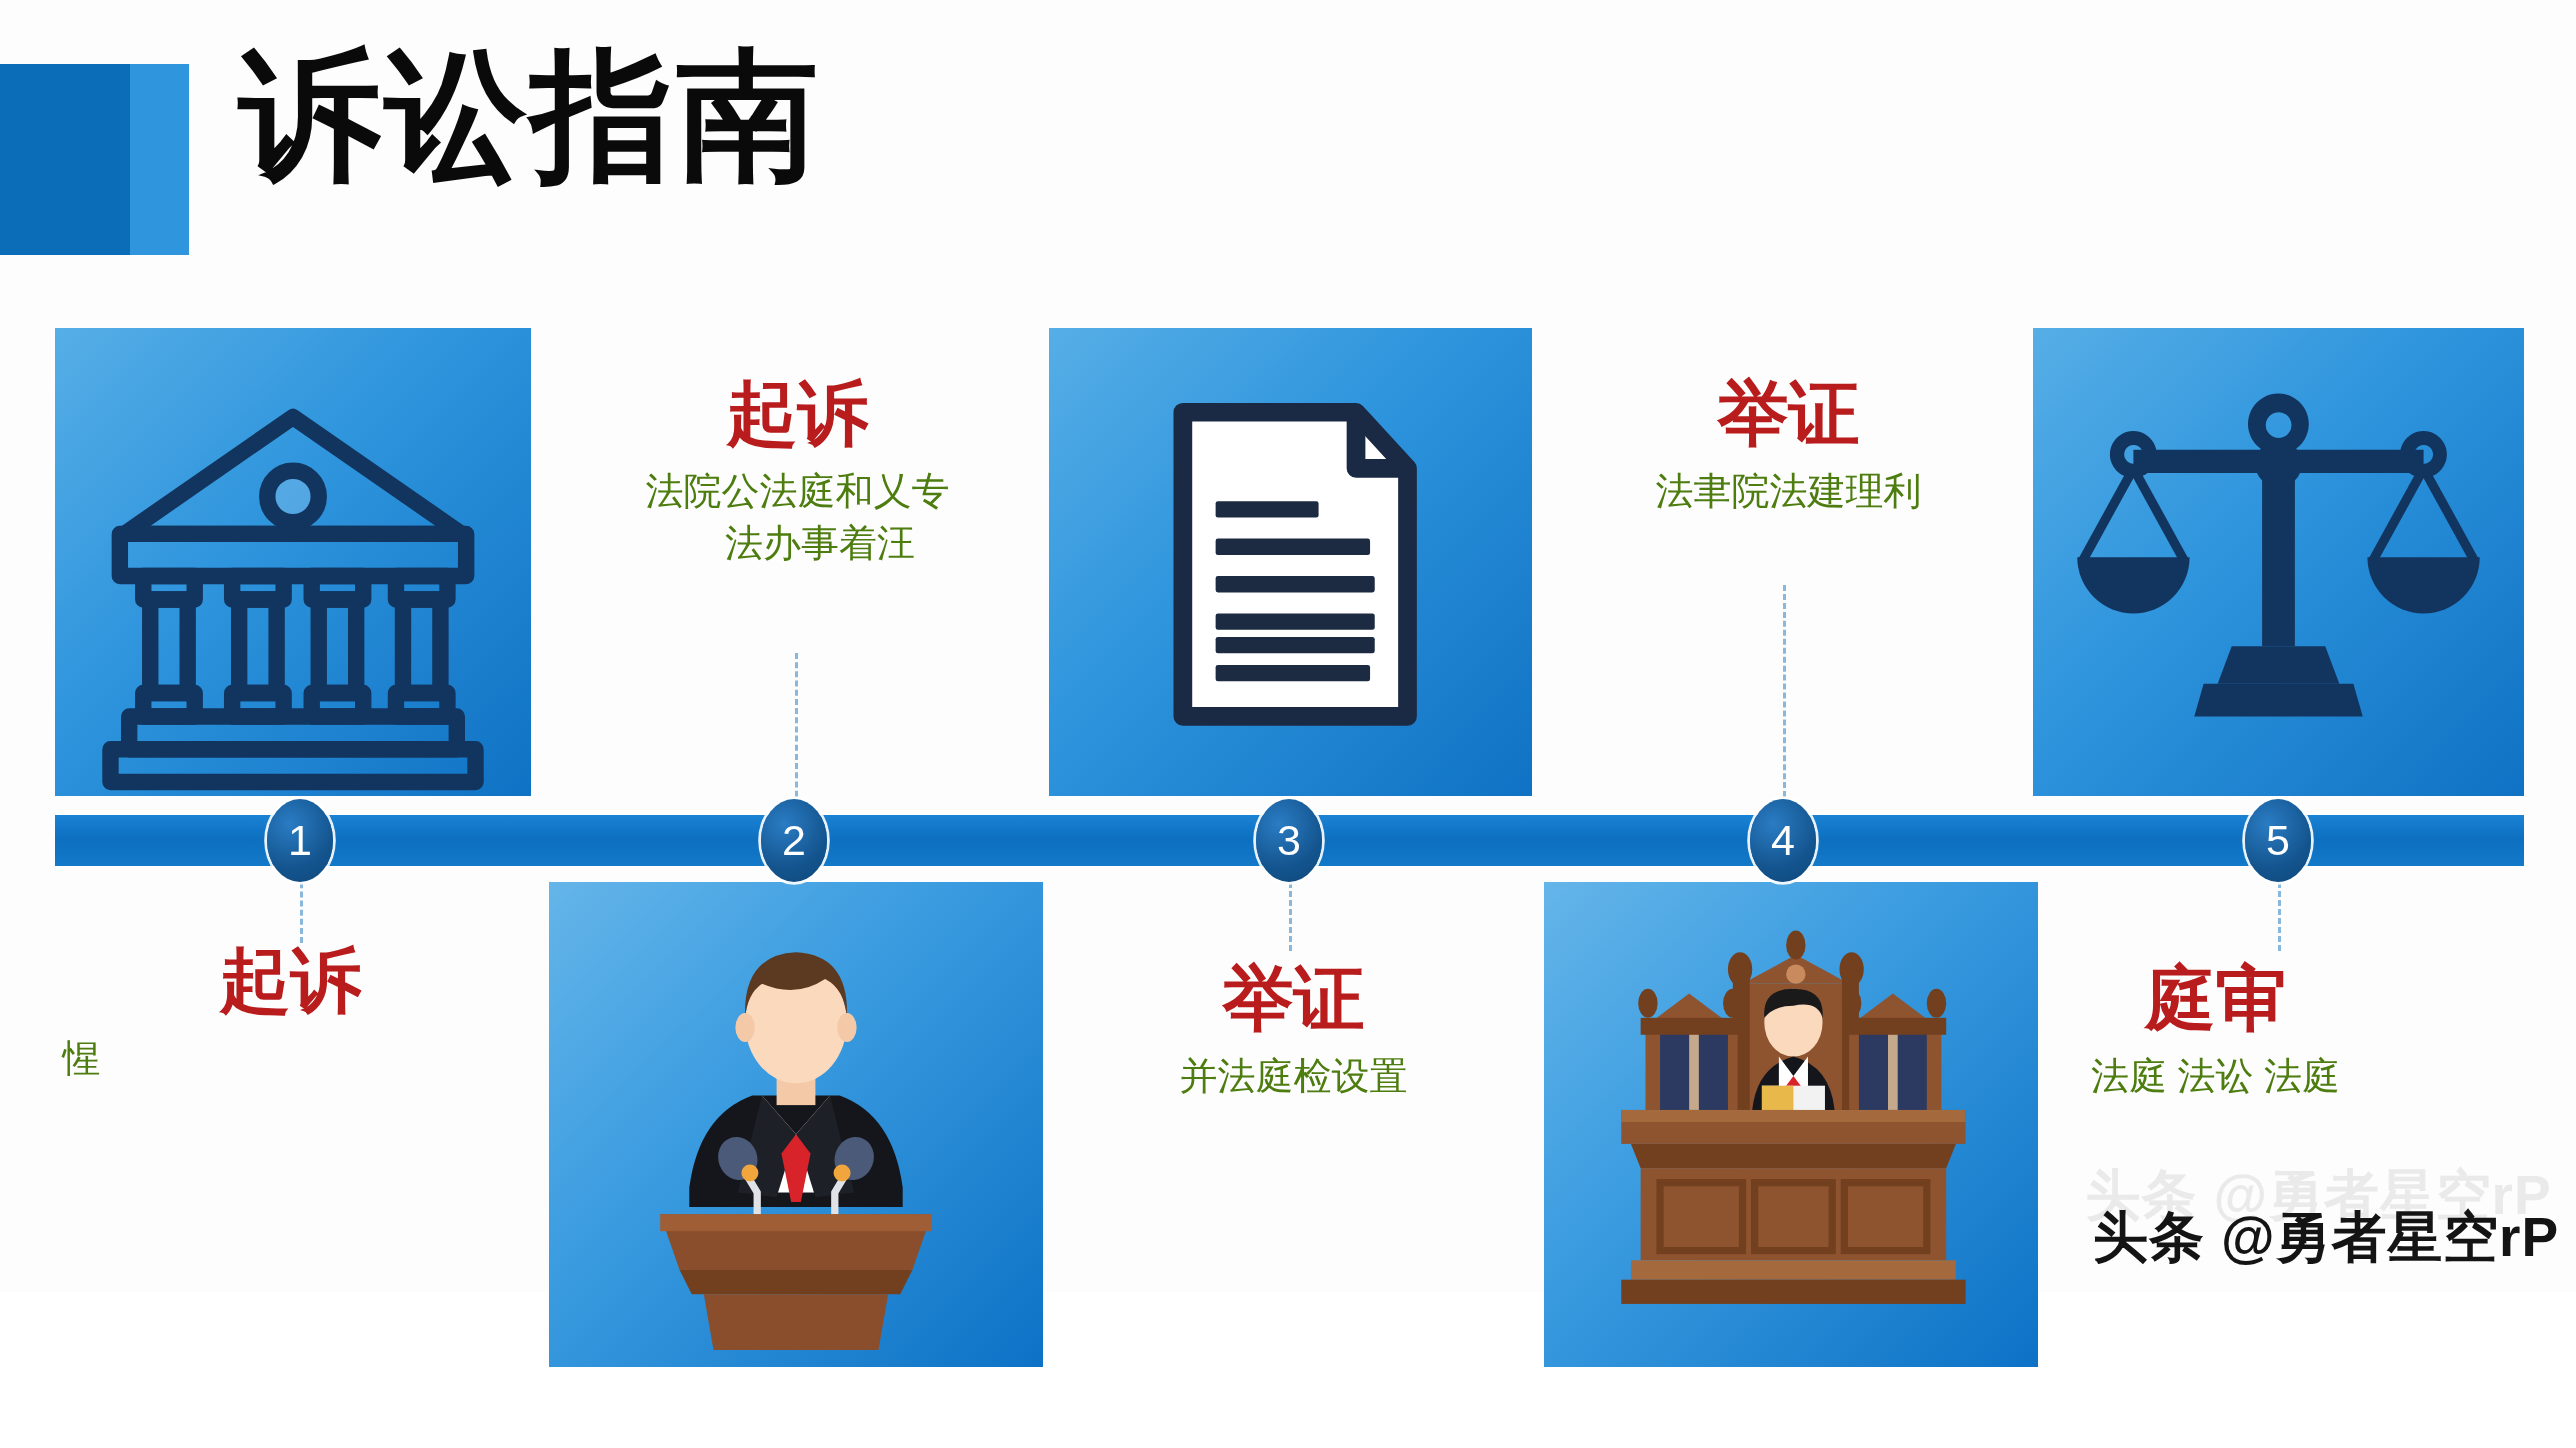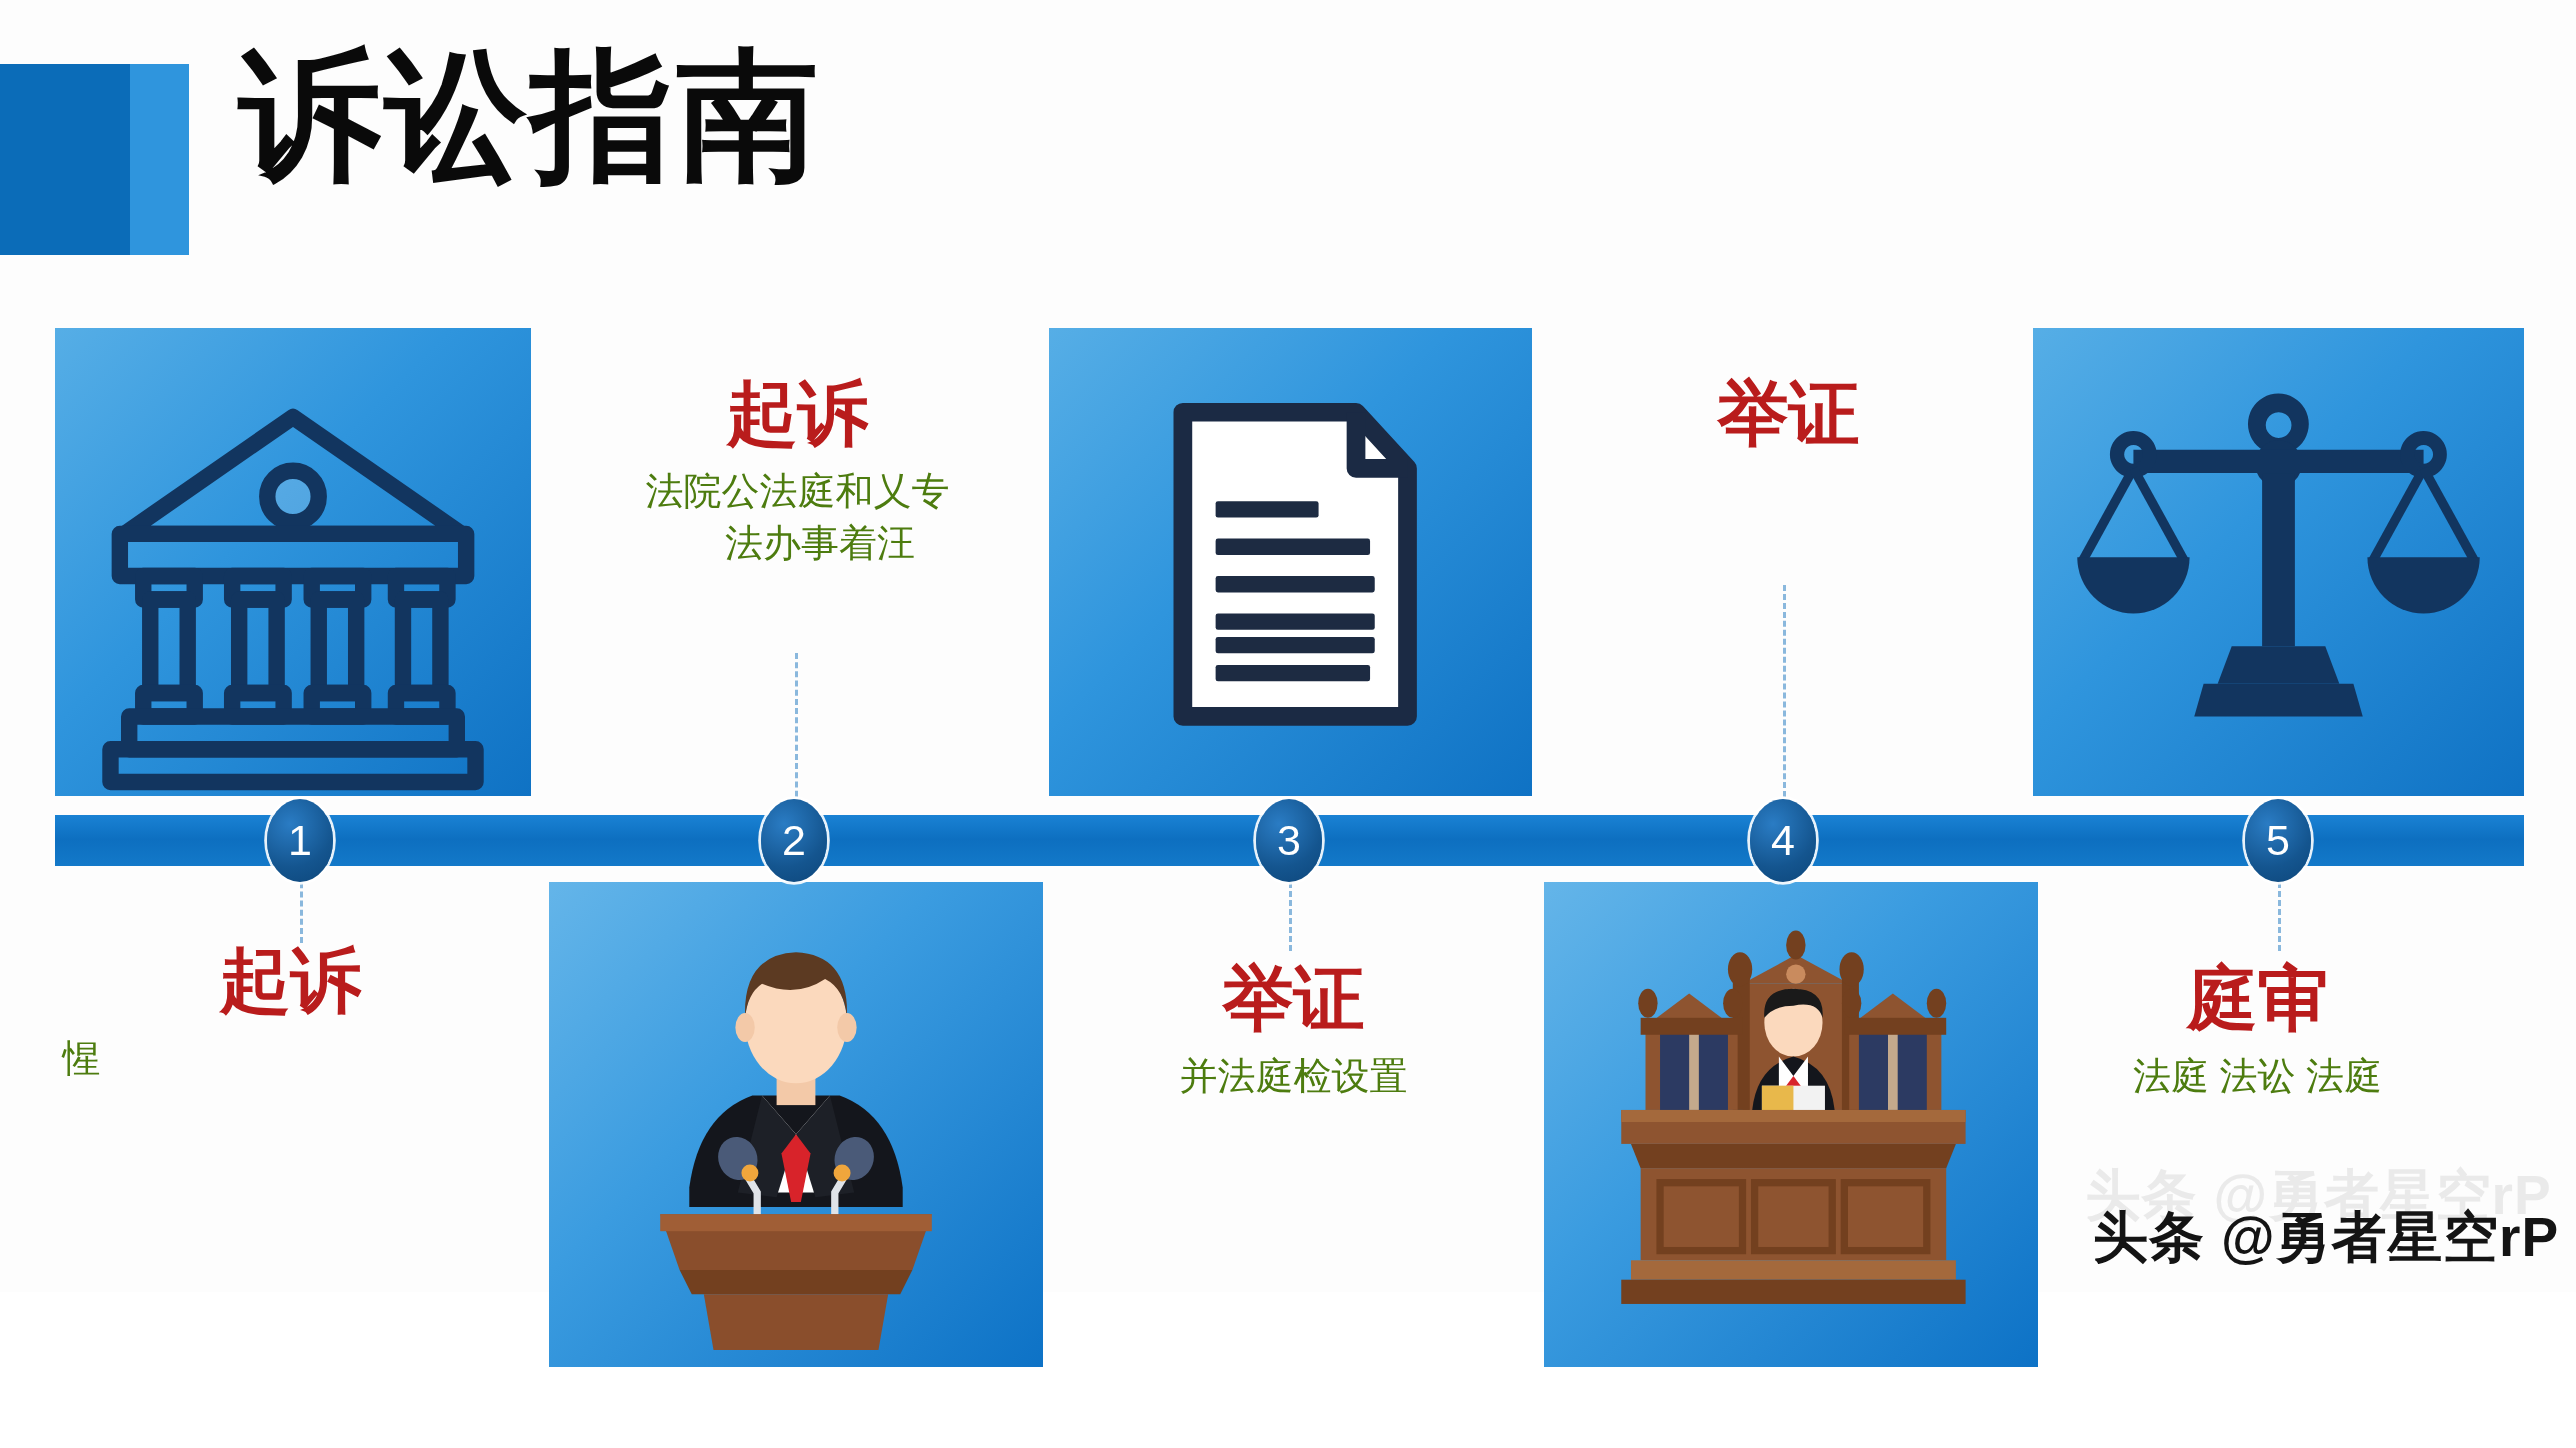--- a/index.html
+++ b/index.html
@@ -178,20 +178,21 @@
       </g>
     </svg>
   </div>
   <div class="step-text" style="left:1036px;top:962px;width:515px;">
     <div class="step-title">举证</div>
     <div class="step-desc">并法庭检设置</div>
   </div>
 
   <div class="step-text" style="left:1531px;top:377px;width:515px;">
     <div class="step-title">举证</div>
+    <div class="step-desc">法聿院法建理利</div>
   </div>
   <div class="tile tile-photo" style="left:1544px;top:882px;width:494px;height:485px;">
     <svg viewBox="0 0 200 200">
 
       <rect x="80" y="42" width="44" height="52" fill="#8e5430"></rect>
       <path d="M80 42 L102 30 L124 42 Z" fill="#8e5430"></path>
       <circle cx="102" cy="38" r="4" fill="#c98b5e"></circle>
       <rect x="76" y="40" width="7" height="54" fill="#73401f"></rect>
       <rect x="121" y="40" width="7" height="54" fill="#73401f"></rect>
       <ellipse cx="79" cy="36" rx="5" ry="7" fill="#73401f"></ellipse>
@@ -261,21 +262,21 @@
         <path d="M38 60 L60 100"></path>
       </g>
       <path d="M14 98 L62 98 A24 24 0 0 1 14 98 Z" fill="#12355f"></path>
       <g stroke="#12355f" stroke-width="4" fill="none">
         <path d="M162 60 L140 100"></path>
         <path d="M162 60 L184 100"></path>
       </g>
       <path d="M138 98 L186 98 A24 24 0 0 1 138 98 Z" fill="#12355f"></path>
     </svg>
   </div>
-  <div class="step-text" style="left:2000px;top:962px;width:515px;">
+  <div class="step-text" style="left:1958px;top:962px;width:515px;">
     <div class="step-title">庭审</div>
     <div class="step-desc">法庭 法讼 法庭</div>
   </div>
 
   <div class="watermark-ghost">头条 @勇者星空rP</div>
   <div class="watermark">头条 @勇者星空rP</div>
 
 </div>
 
 

